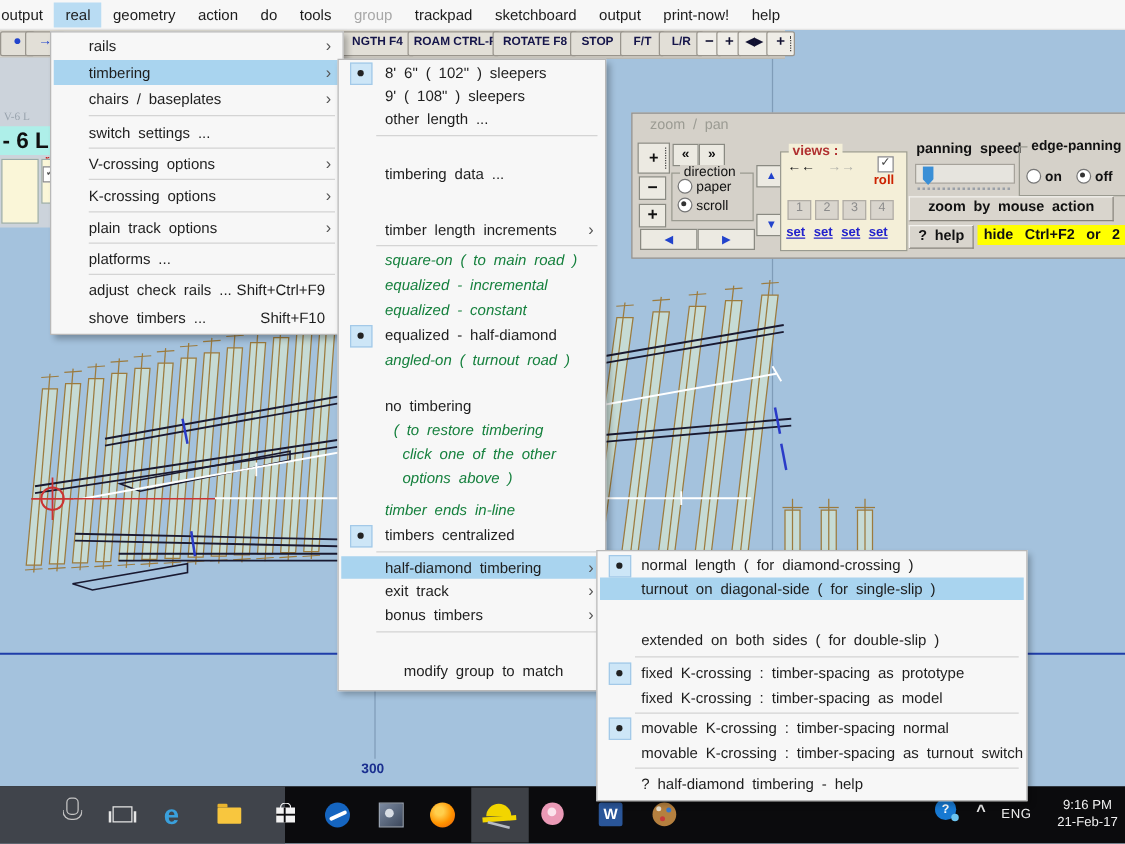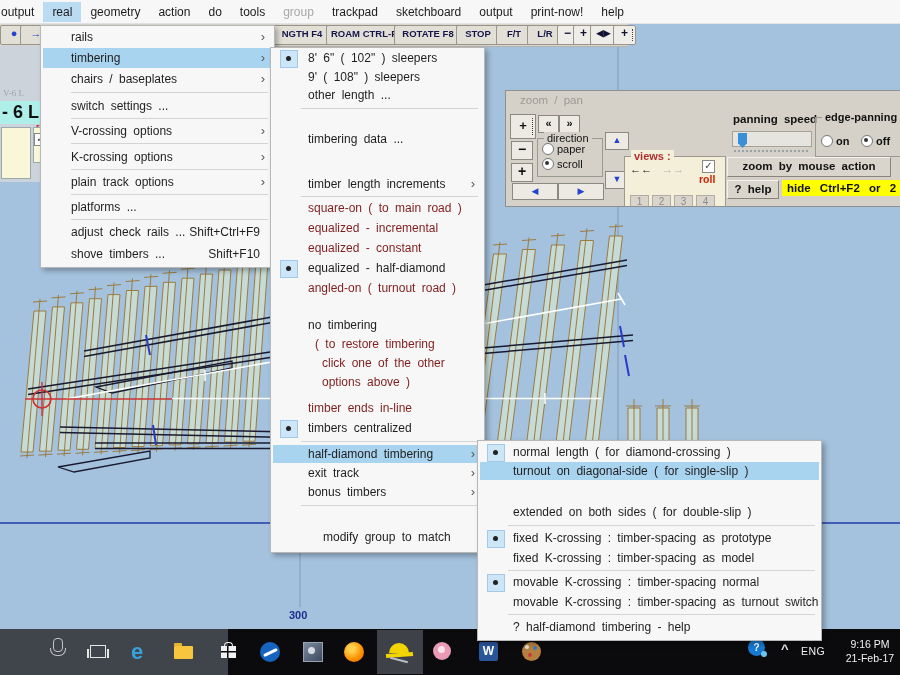--- a/index.html
+++ b/index.html
@@ -37,21 +37,21 @@
   #panel{position:absolute;left:505px;top:90px;width:396px;height:115px;background:#d5d1c9;
     border:1px solid #8f8f8f;z-index:20;font-size:11px;color:#111;overflow:hidden;}
   .p-title{position:absolute;left:14px;top:3px;color:#9b9b93;font-size:11.5px;word-spacing:3px;}
   .pbtn{position:absolute;background:#eceae2;border:1px solid #8a8a82;text-align:center;color:#111;}
   .pbtn.blue{color:#2243cc;}
   .gbox{position:absolute;border:1px solid #9a9a90;}
   .gb-label{position:absolute;top:-7px;left:6px;background:#d5d1c9;padding:0 3px;font-weight:bold;font-size:11px;white-space:nowrap;}
   .radio{display:inline-block;width:10px;height:10px;border:1px solid #777;border-radius:50%;background:#fff;
     vertical-align:-2px;margin-right:3px;position:relative;}
   .radio.sel:after{content:"";position:absolute;left:2px;top:2px;width:4px;height:4px;border-radius:50%;background:#333;}
-  #viewsbox{background:#f4efd8;margin-top:35px;}
+  #viewsbox{background:#f4efd8;}
   #viewsbox .gb-label{background:#f4efd8;color:#b03030;}
   .vbtn{position:absolute;width:17px;height:14px;background:#d9d5cd;border:1px solid #b1ada5;color:#8b8b8b;
     font-size:10px;text-align:center;line-height:12px;}
   .setlnk{position:absolute;color:#2222cc;text-decoration:underline;font-size:10.5px;font-weight:bold;}
   .slider-track{position:absolute;left:226px;top:40px;width:78px;height:14px;background:#e6e4de;border:1px solid #a6a29a;}
   .slider-thumb{position:absolute;left:5px;top:1px;width:9px;height:15px;background:#3a8fd6;
     clip-path:polygon(0 0,100% 0,100% 68%,50% 100%,0 68%);}
   .slider-dots{position:absolute;left:228px;top:59px;width:74px;border-bottom:2px dotted #9aa0a8;}
   .hidebtn{position:absolute;left:276px;top:89px;height:16px;background:#ffff00;color:#111;font-weight:bold;
     font-size:11.5px;line-height:16px;padding:0 5px;white-space:nowrap;word-spacing:6px;}
@@ -59,21 +59,21 @@
     font-weight:bold;text-align:center;color:#111;white-space:nowrap;word-spacing:3px;}
 
   
   .menu{position:absolute;background:#f7f7f7;border:1px solid #b8b8b8;box-shadow:3px 3px 5px rgba(0,0,0,.28);
     z-index:30;font-size:12px;color:#1e1e1e;word-spacing:3px;}
   .mi{position:absolute;left:2px;right:2px;height:18px;line-height:18px;white-space:nowrap;}
   .menu1 .mi{height:20px;line-height:20px;padding-left:28px;}
   .menu2 .mi,.menu3 .mi{padding-left:35px;}
   .menu3 .mi{padding-left:33px;}
   .mi.hl{background:#a9d4ef;}
-  .mi.dis{color:#7f1d1d;}
+  .mi.dis{color:#15803d;font-style:italic;}
   .mi .chev{position:absolute;right:7px;top:0;color:#555;font-size:13px;word-spacing:0;}
   .mi .sc{position:absolute;right:12px;top:0;word-spacing:1px;}
   .sep{position:absolute;left:30px;right:6px;border-top:1px solid #d4d4d4;}
   .bullet{position:absolute;left:7px;top:1px;width:16px;height:16px;background:#cde6f7;border:1px solid #a3c9e8;}
   .bullet:after{content:"";position:absolute;left:5px;top:5px;width:5px;height:5px;border-radius:50%;background:#222;}
 
   
   #ruler300{position:absolute;left:289px;top:609px;color:#1a2f8f;font-size:11px;font-weight:bold;z-index:2;}
 
   

